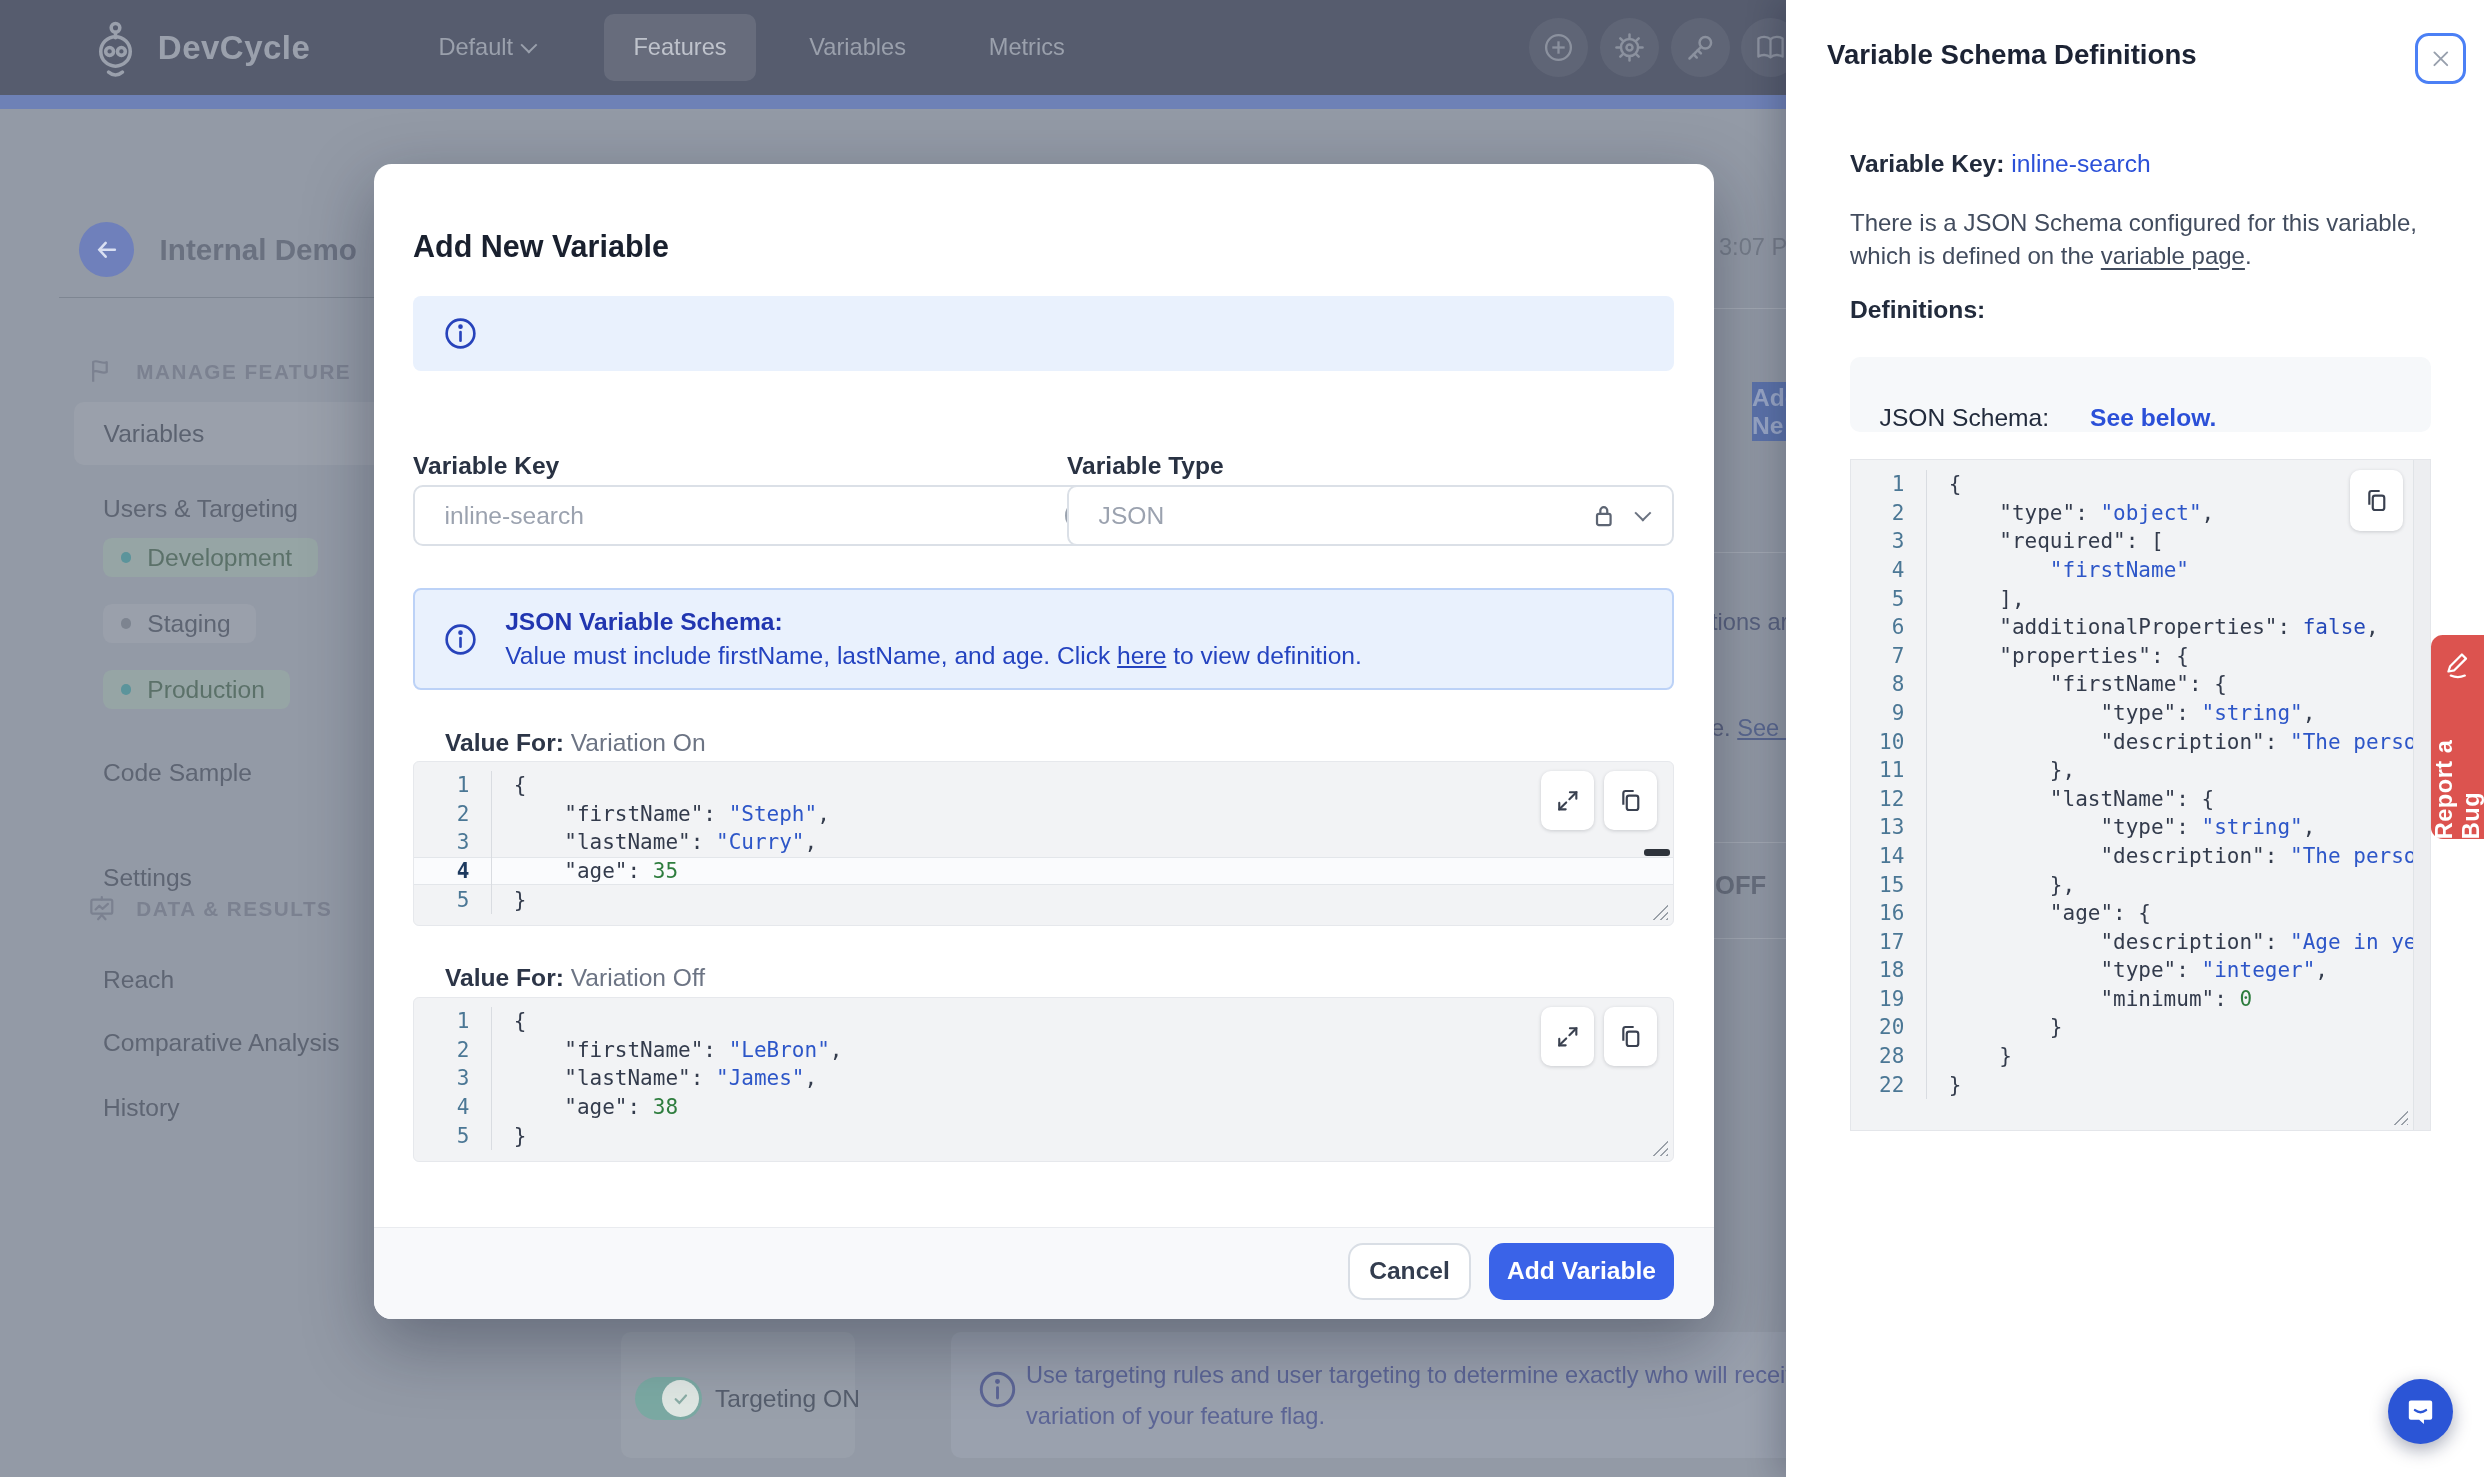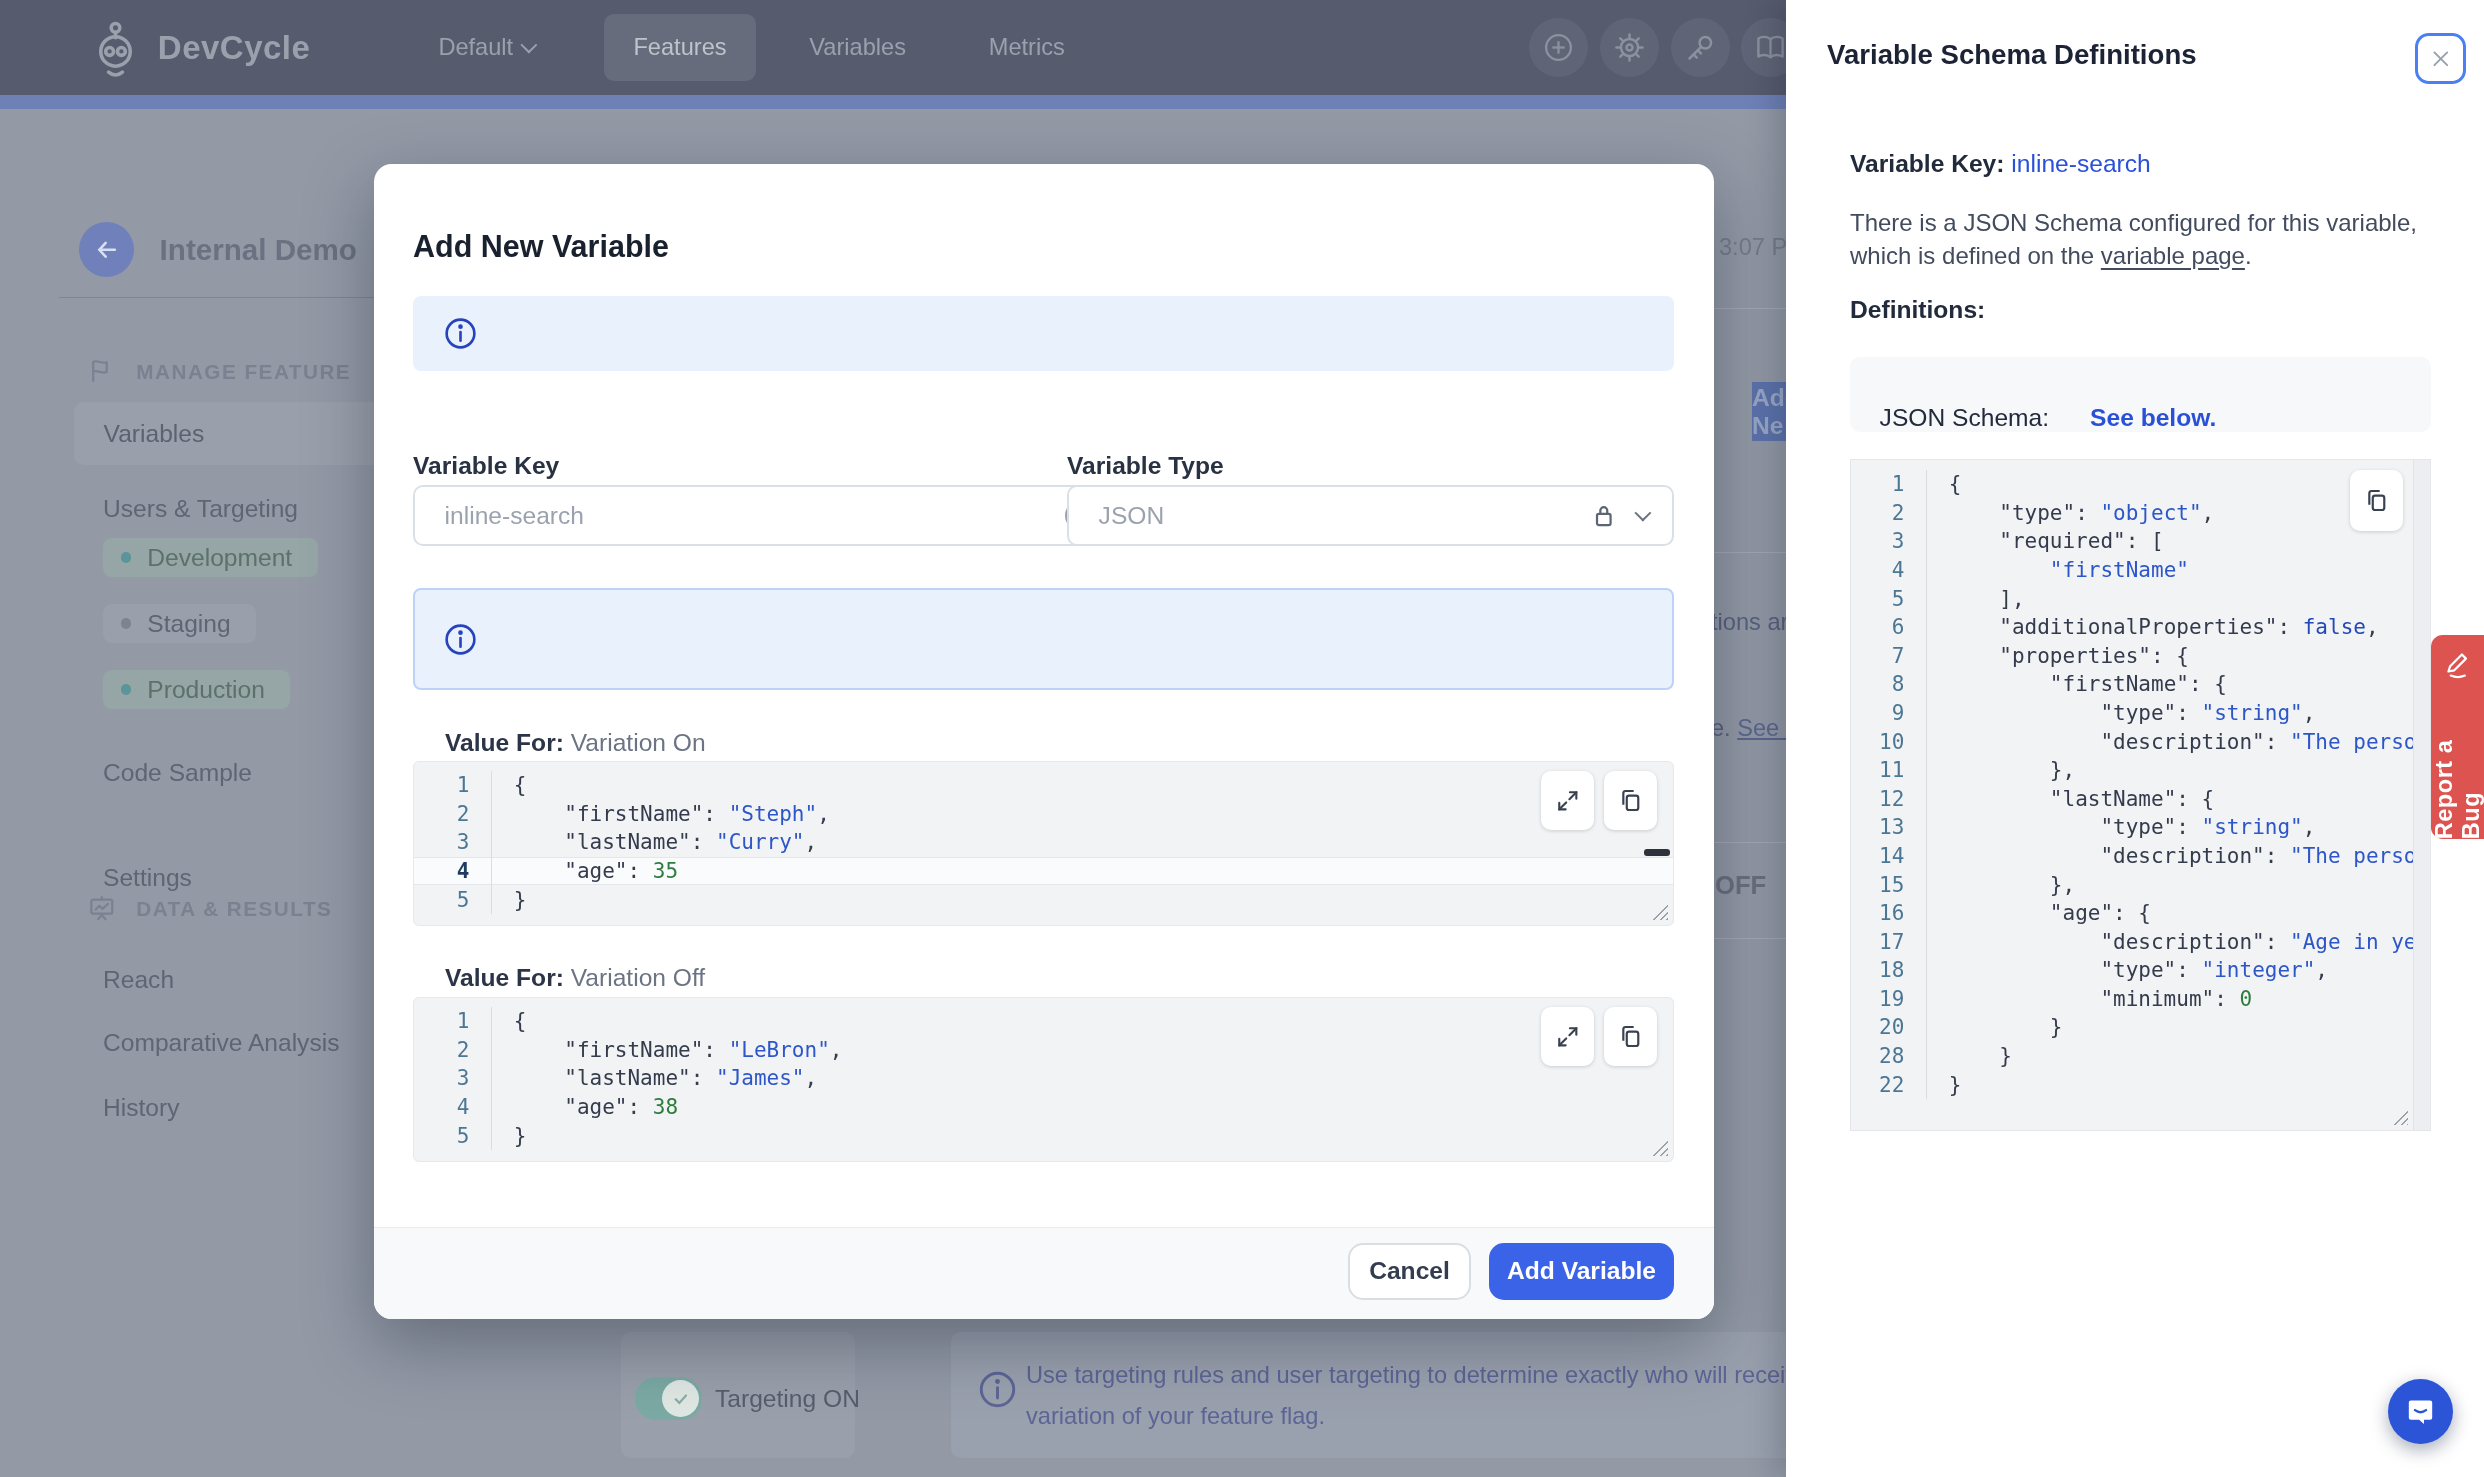--- a/index.html
+++ b/index.html
@@ -288,20 +288,24 @@
         <span class="chevron" style="color:#6a7280;"></span>
       </span>
     </div>
 
     <div class="ibox">
       <svg width="35" height="35" viewBox="0 0 24 24" fill="none" stroke="#2743bb" stroke-width="1.8">
           <circle cx="12" cy="12" r="9.5"></circle>
           <line x1="12" y1="11" x2="12" y2="17" stroke-linecap="round"></line>
           <circle cx="12" cy="7.3" r="0.7" fill="#2743bb"></circle>
         </svg>
+      <div>
+        <div class="ibox-title">JSON Variable Schema:</div>
+        <div class="ibox-line2"><span>Value must include firstName, lastName, and age. Click </span><u>here</u><span> to view definition.</span></div>
+      </div>
     </div>
 
     <div class="valuefor" style="top:565px;">
       <b>Value For:</b> <span class="light">Variation On</span>
     </div>
     <div class="editor" style="top:597px;">
       <div class="ed-btns">
         <div class="mini-btn">
           <svg width="25.6" height="25.6" viewBox="0 0 24 24" fill="none" stroke="currentColor" stroke-width="2" stroke-linecap="round">
               <polyline points="14,4 20,4 20,10"></polyline>

